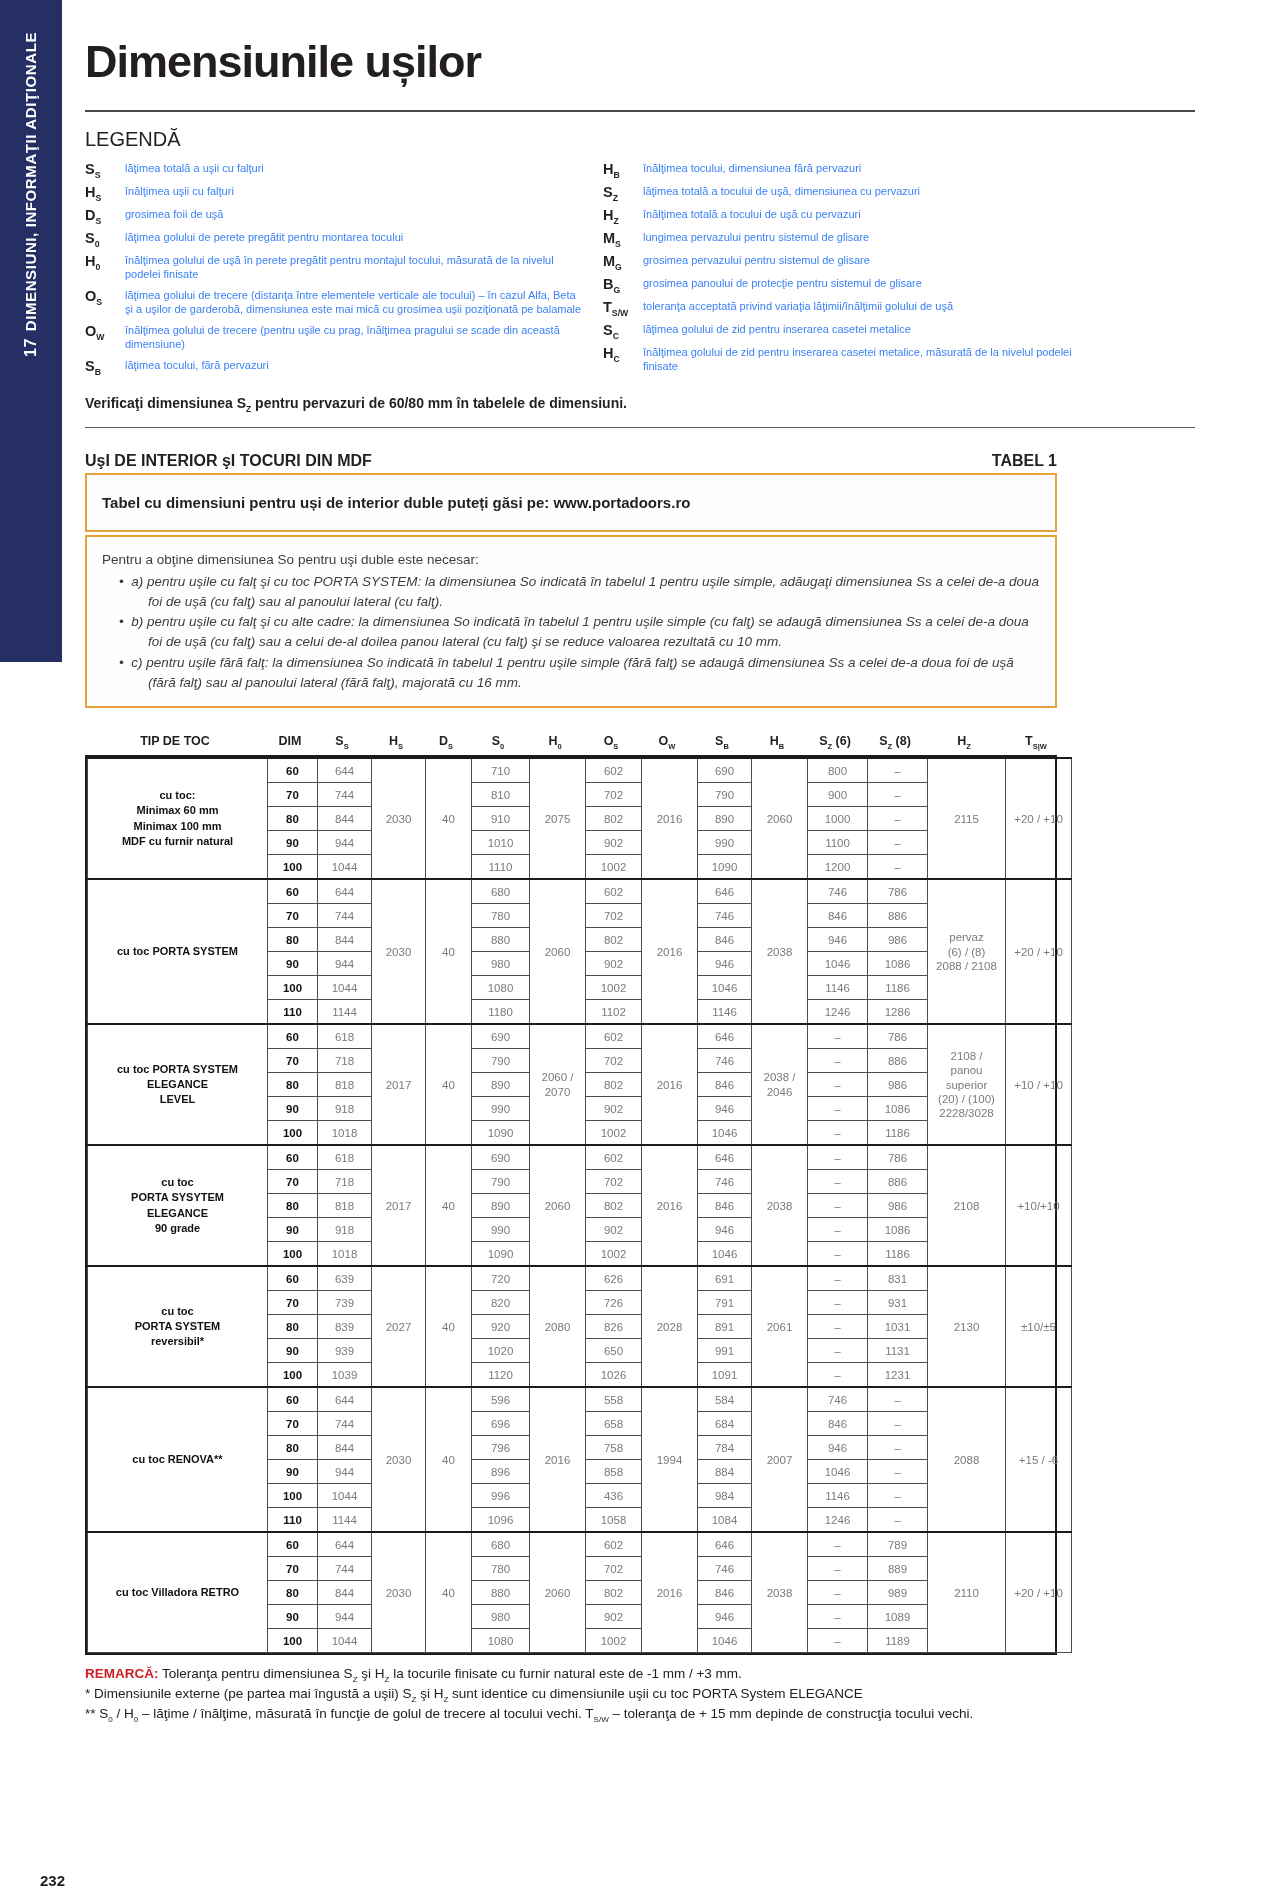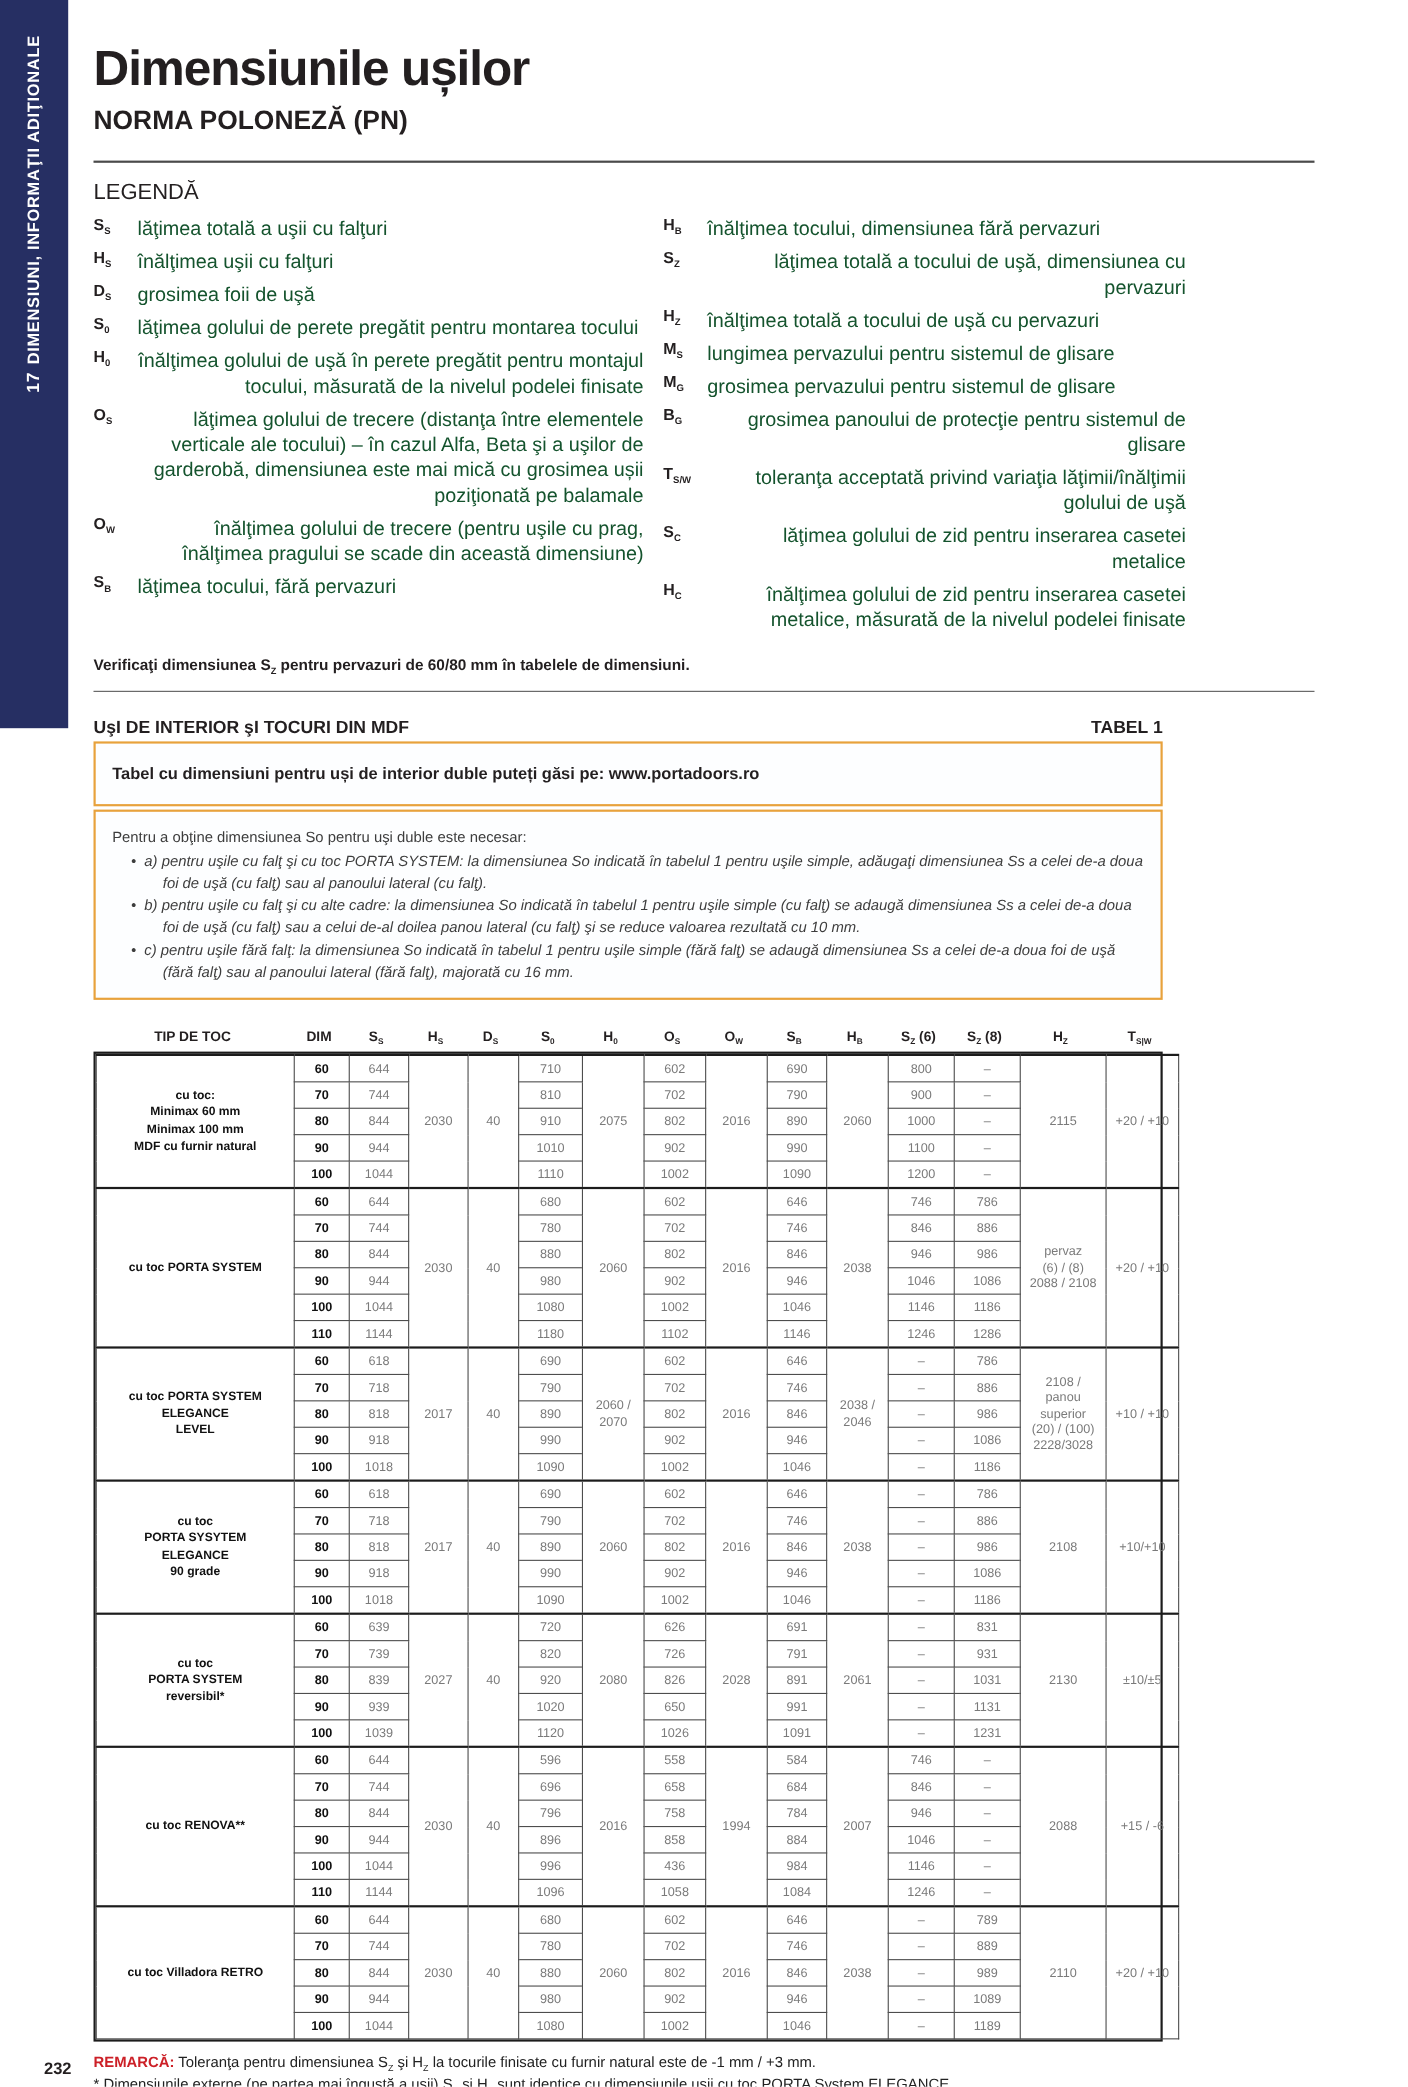--- a/index.html
+++ b/index.html
@@ -23,21 +23,21 @@
   h2.subtitle{font-size:24px;font-weight:bold;margin:8px 0 0 0;color:#231f20;}
   .rule1{border:none;border-top:2px solid #4a4a4a;margin:22px 0 0 0;}
   .rule2{border:none;border-top:1.5px solid #5a5a5a;margin:16px 0 0 0;}
   h3.legend-h{font-size:20px;font-weight:normal;margin:16px 0 0 0;color:#231f20;}
   .legend-cols{display:flex;margin-top:10px;}
   .legend-col{display:flex;flex-direction:column;}
   .legend-col.left{width:500px;margin-right:18px;}
   .legend-col.right{width:475px;}
   .lg-item{display:flex;margin-bottom:7px;}
   .lg-sym{width:40px;flex:0 0 40px;font-weight:bold;font-size:14.5px;color:#231f20;}
-  .lg-text{font-size:18px;line-height:1.28;color:#14532d;text-align:right;}
+  .lg-text{font-size:11px;line-height:1.28;color:#3b82f6;}
   .legend-note{font-size:14px;font-weight:bold;margin:14px 0 0 0;color:#231f20;}
   
   .section-row{display:flex;justify-content:space-between;align-items:flex-end;margin-top:24px;width:972px;}
   .section-title{font-size:16px;font-weight:bold;color:#231f20;}
   .tabel-label{font-size:16px;font-weight:bold;color:#231f20;}
   
   .obox{border:2px solid #e8a23c;background:#fdfeff;width:938px;margin-top:3px;padding:13px 15px;}
   .obox1-text{font-size:15px;font-weight:bold;margin:6px 0;color:#231f20;}
   .obox2-intro{font-size:13.5px;color:#3d3d3d;margin:0 0 1px 0;line-height:1.5;}
   .obox2 ul{margin:0;padding:0;list-style:none;font-style:italic;}
@@ -61,21 +61,20 @@
 </style>
 </head>
 <body>
 
 <div class="sidebar">
   <div class="sidebar-text"><span class="ch">17</span> <span>DIMENSIUNI, INFORMAŢII ADIŢIONALE</span></div>
 </div>
 
 <div class="content">
   <h1 class="title">Dimensiunile ușilor</h1>
-  <h2 class="subtitle">NORMA POLONEZĂ (PN)</h2>
   <hr class="rule1">
   <h3 class="legend-h">LEGENDĂ</h3>
   <div class="legend-cols">
     <div class="legend-col left" id="legend-left">
         <div class="lg-item">
           <span class="lg-sym">S<sub>S</sub></span>
           <span class="lg-text">lăţimea totală a uşii cu falţuri</span>
         </div>
         <div class="lg-item">
           <span class="lg-sym">H<sub>S</sub></span>

